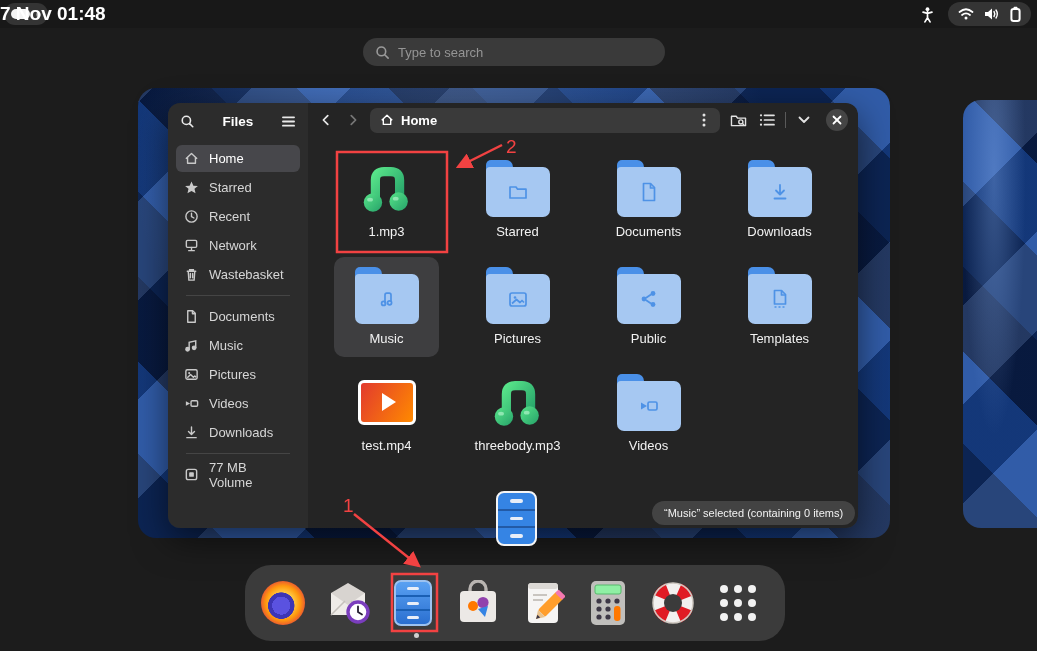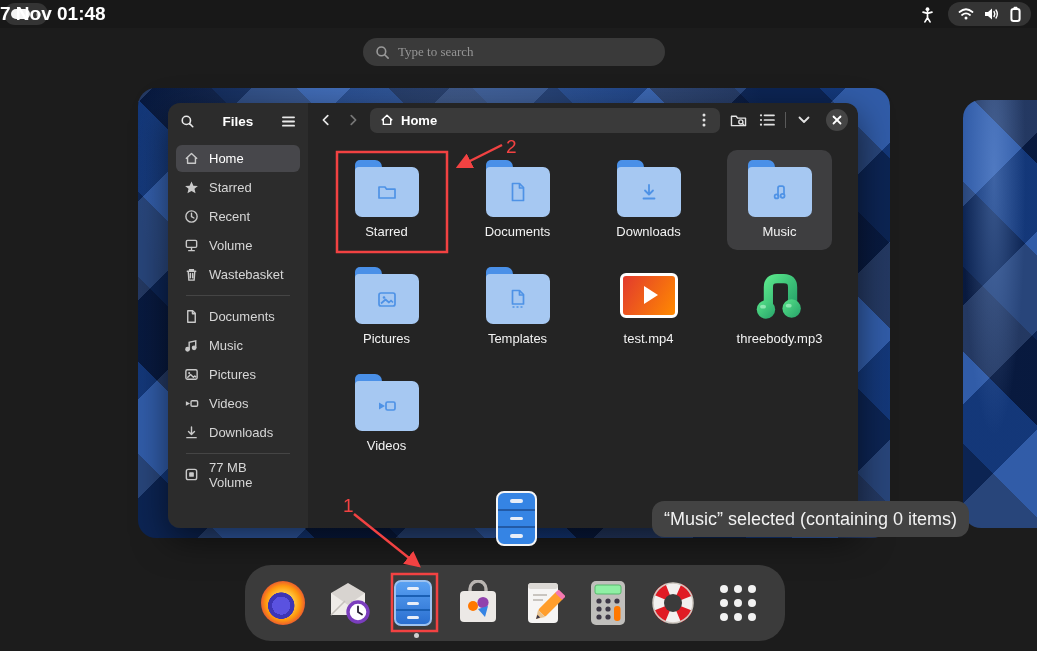--- a/index.html
+++ b/index.html
@@ -23,21 +23,21 @@
   .ws-pill .dot { width:5px; height:5px; border-radius:50%; background:#8a8a8a; }
   .tr-group { position:absolute; right:6px; top:2px; height:24px; display:flex; align-items:center; gap:12px; }
   .a11y { color:#fff; }
   .sys-pill { height:24px; border-radius:12px; background:#343434; display:flex; align-items:center;
               gap:10px; padding:0 10px; color:#fff; }
 
   
   .searchbar { position:absolute; left:363px; top:38px; width:302px; height:28px; border-radius:14px;
                background:#3a3a3a; display:flex; align-items:center; padding:0 12px; gap:8px; color:#9a9a9a; }
   .searchbar input { flex:1; background:transparent; border:none; outline:none; color:#cfcfcf;
-                     font-size:13px; font-family:Liberation Serif, serif; }
+                     font-size:13px; font-family:Liberation Sans, sans-serif; }
   .searchbar input::placeholder { color:#959595; }
 
   
   .wallpaper {
     background-color:#0c2150;
     background-image:
       radial-gradient(ellipse at 42% 18%, rgba(130,170,235,.38), transparent 52%),
       repeating-linear-gradient(-45deg, rgba(255,255,255,.10) 0 70px, rgba(0,0,10,.25) 70px 140px),
       repeating-linear-gradient(45deg, #10306b 0 60px, #1a4a9e 60px 125px, #0b2250 125px 185px);
   }
@@ -85,22 +85,22 @@
   .folder .glyph { position:absolute; inset:0; display:flex; align-items:center; justify-content:center;
                    color:#4e92e6; }
 
   .thumb { width:58px; height:45px; border:3px solid #fff; border-radius:6px;
            background:linear-gradient(120deg,#e23a2e,#ff8a00); display:flex; align-items:center;
            justify-content:center; }
   .thumb .play { width:0; height:0; border-left:14px solid #fff; border-top:9px solid transparent;
                  border-bottom:9px solid transparent; margin-left:4px; }
 
   
-  .toast { position:absolute; left:652px; top:501px; height:36px; border-radius:12px; background:#434343;
-           color:#f2f2f2; font-size:18px; display:flex; align-items:center; padding:0 12px; z-index:6; }
+  .toast { position:absolute; left:652px; top:501px; height:24px; border-radius:12px; background:#434343;
+           color:#f2f2f2; font-size:11px; display:flex; align-items:center; padding:0 12px; z-index:6; }
   .app-badge { position:absolute; left:496px; top:491px; width:41px; height:55px; border:2.5px solid #f5f5f5;
                border-radius:8px; background:#3584e4; z-index:6; display:flex; flex-direction:column; }
   .app-badge .drawer { flex:1; border-bottom:2px solid rgba(10,40,90,.45); display:flex;
                        align-items:center; justify-content:center; }
   .app-badge .drawer:last-child { border-bottom:none; }
   .app-badge .dash { width:13px; height:3.5px; border-radius:2px; background:#e8eef8; }
 
   
   .dock { position:absolute; left:245px; top:565px; width:540px; height:76px; border-radius:26px;
           background:#3b3b3b; display:flex; align-items:center; padding:0 14px; gap:17px; }
@@ -216,21 +216,21 @@
             <path d="M8 4.5V8l2.6 1.6"></path>
           </svg>
         <span>Recent</span>
       </div>
       <div class="sb-item">
         <svg class="ic" width="15" height="15" viewBox="0 0 16 16" fill="none" stroke="currentColor" stroke-width="1.5" stroke-linecap="round">
             <rect x="2.5" y="2.5" width="11" height="7.5" rx="1.2"></rect>
             <line x1="8" y1="10" x2="8" y2="12.5"></line>
             <line x1="5" y1="13.5" x2="11" y2="13.5"></line>
           </svg>
-        <span>Volume</span>
+        <span>Network</span>
       </div>
       <div class="sb-item">
         <svg class="ic" width="15" height="15" viewBox="0 0 16 16" fill="none" stroke="currentColor" stroke-width="1.5" stroke-linecap="round">
             <path d="M3.5 4.5h9 M6 4.5V3h4v1.5 M4.5 4.5 L5.2 14h5.6 L11.5 4.5 M6.8 7v4.5 M9.2 7v4.5"></path>
           </svg>
         <span>Wastebasket</span>
       </div>
       <div class="sb-div"></div>
       <div class="sb-item">
         <svg class="ic" width="15" height="15" viewBox="0 0 16 16" fill="none" stroke="currentColor" stroke-width="1.5" stroke-linejoin="round">
@@ -330,20 +330,32 @@
       <span class="close-btn">
         <svg class="ic" width="10" height="10" viewBox="0 0 10 10" stroke="currentColor" stroke-width="1.8" stroke-linecap="round">
             <line x1="1.5" y1="1.5" x2="8.5" y2="8.5"></line>
             <line x1="8.5" y1="1.5" x2="1.5" y2="8.5"></line>
           </svg>
       </span>
     </div>
 
     <div class="grid">
 
+      <div class="cell">
+        <span class="iconbox">
+          <svg width="62" height="62" viewBox="0 0 64 64">
+            <path d="M20 46 V24 q0 -9 9 -9 h7 q9 0 9 9 v20" fill="none" stroke="url(#noteGrad)" stroke-width="9.5" stroke-linecap="round"></path>
+            <circle cx="17.5" cy="47" r="9.5" fill="url(#noteGrad)"></circle>
+            <circle cx="44" cy="46" r="9.5" fill="url(#noteGrad)"></circle>
+            <ellipse cx="14.5" cy="44" rx="3" ry="2" fill="#aef2c8" opacity="0.7"></ellipse>
+            <ellipse cx="41" cy="43" rx="3" ry="2" fill="#aef2c8" opacity="0.7"></ellipse>
+          </svg>
+        </span>
+        <span class="flabel">1.mp3</span>
+      </div>
 
       <div class="cell">
         <span class="iconbox">
             <span class="folder">
               <span class="tab"></span>
               <span class="fbody"></span>
               <span class="glyph">
           <svg class="ic" width="22" height="20" viewBox="0 0 22 20" fill="none" stroke="currentColor" stroke-width="1.7" stroke-linejoin="round">
                   <path d="M3 5 h6 l1.6 2.2 H19 V16 H3z"></path>
                 </svg>
@@ -411,20 +423,37 @@
                   <rect x="3" y="3" width="16" height="13" rx="2"></rect>
                   <circle cx="8" cy="7.5" r="1.3" fill="currentColor" stroke="none"></circle>
                   <path d="M5 13.5 L9.5 9.5 L13 12.5 L15 10.5 L17 12.5"></path>
                 </svg>
         </span>
             </span>
           </span>
         <span class="flabel">Pictures</span>
       </div>
 
+      <div class="cell">
+        <span class="iconbox">
+            <span class="folder">
+              <span class="tab"></span>
+              <span class="fbody"></span>
+              <span class="glyph">
+          <svg class="ic" width="20" height="20" viewBox="0 0 20 20" fill="currentColor">
+                  <circle cx="14" cy="4.5" r="2.4"></circle>
+                  <circle cx="5" cy="10" r="2.4"></circle>
+                  <circle cx="14" cy="15.5" r="2.4"></circle>
+                  <path d="M6.8 9 L12 5.5 M6.8 11 L12 14.5" stroke="currentColor" stroke-width="1.8" fill="none"></path>
+                </svg>
+        </span>
+            </span>
+          </span>
+        <span class="flabel">Public</span>
+      </div>
 
       <div class="cell">
         <span class="iconbox">
             <span class="folder">
               <span class="tab"></span>
               <span class="fbody"></span>
               <span class="glyph">
           <svg class="ic" width="18" height="22" viewBox="0 0 18 22" fill="none" stroke="currentColor" stroke-width="1.7" stroke-linejoin="round">
                   <path d="M3.5 2.5 h7 L14.5 6.5 V16 H3.5z"></path>
                   <path d="M10.5 2.5 V7 h4"></path>

